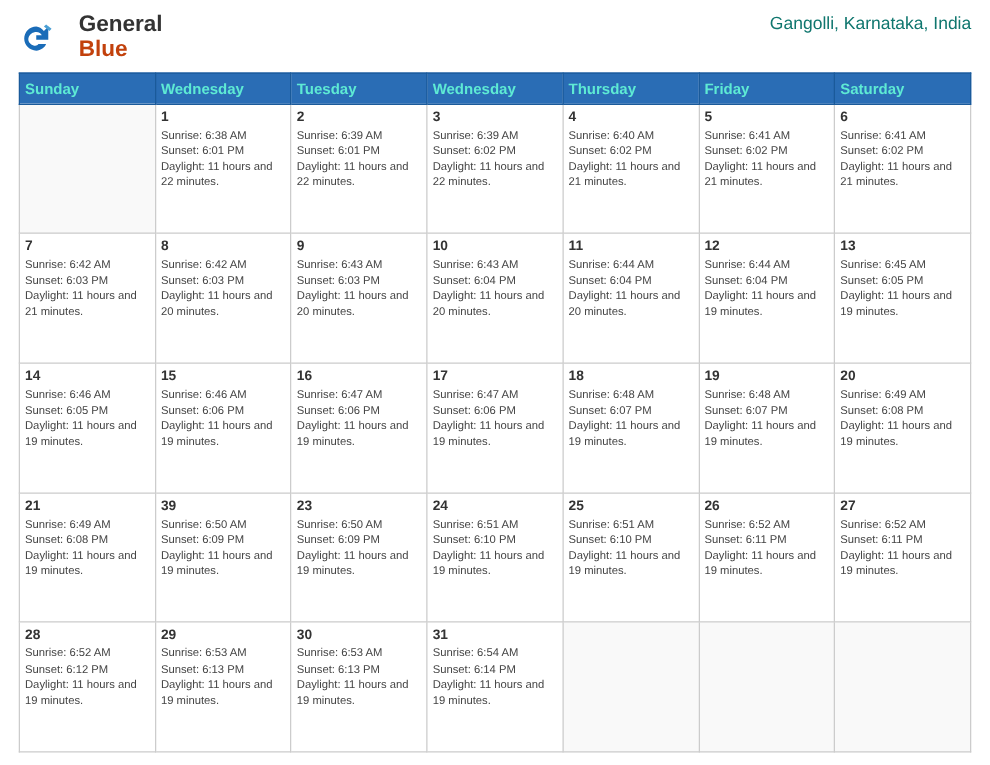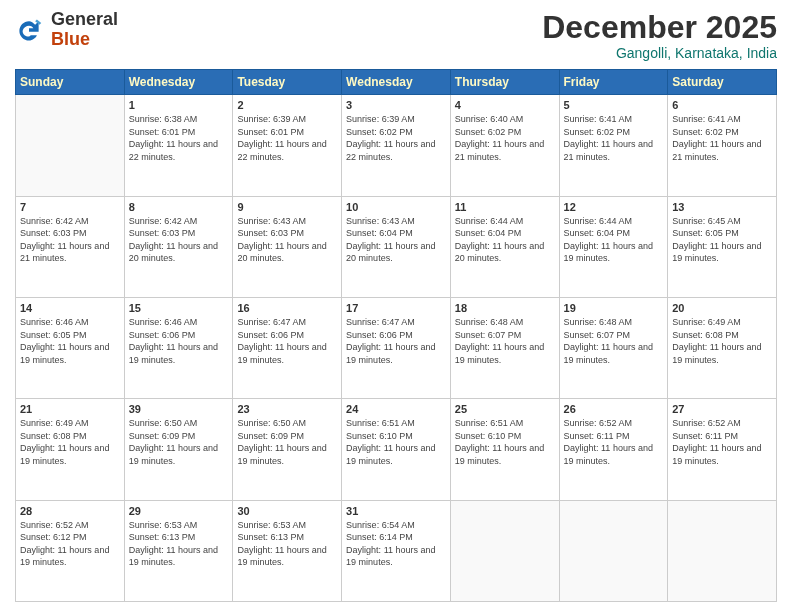--- a/index.html
+++ b/index.html
@@ -19,21 +19,21 @@
     }
     .header {
       display: flex;
       align-items: flex-start;
       justify-content: space-between;
       margin-bottom: 8px;
     }
     .logo {
       display: flex;
       align-items: center;
-      gap: 8px;
+      gap: 20px;
     }
     .logo-text {
       font-size: 18px;
       font-weight: bold;
       line-height: 1.1;
     }
     .logo-general { color: #333; }
     .logo-blue { color: #c2410c; }
     .logo-icon {
       width: 28px;
@@ -54,21 +54,21 @@
     }
     .calendar {
       flex: 1;
       border: 1px solid #ccc;
       border-collapse: collapse;
       width: 100%;
       table-layout: fixed;
     }
     .calendar th {
       background: #2a6db5;
-      color: #fef9c3;
+      color: #5eead4;
       font-size: 12px;
       font-weight: bold;
       padding: 5px 4px;
       text-align: left;
       border: 1px solid #1a5a9a;
     }
     .calendar td {
       border: 1px solid #ccc;
       vertical-align: top;
       padding: 4px 4px;
@@ -102,21 +102,20 @@
         <rect x="0" y="0" width="32" height="32" fill="white"></rect>
         <path d="M16 6 C10 6, 5 11, 5 17 C5 23, 10 28, 16 28 C20 28, 24 25, 25 22 L18 22 C17 23.5, 15 24, 13 23 C10 22, 8 19, 9 16 C10 13, 13 11, 16 11 C18.5 11, 20.5 12.5, 21 14 L16 14 L16 18 L27 18 L27 6 L23 10 C21 8, 18.5 6, 16 6 Z" fill="#1a6cb8"></path>
         <path d="M25 4 L30 8 L28 10 L23 6 Z" fill="#4a9fd4"></path>
       </svg>
       <div class="logo-text">
         <div class="logo-general">General</div>
         <div class="logo-blue">Blue</div>
       </div>
     </div>
     <div class="title-area">
-      <div class="month-title">December 2025</div>
       <div class="location">Gangolli, Karnataka, India</div>
     </div>
   </div>
 
   <table class="calendar">
     <thead>
       <tr>
       <th>Sunday</th>
           <th>Wednesday</th>
           <th>Tuesday</th>

